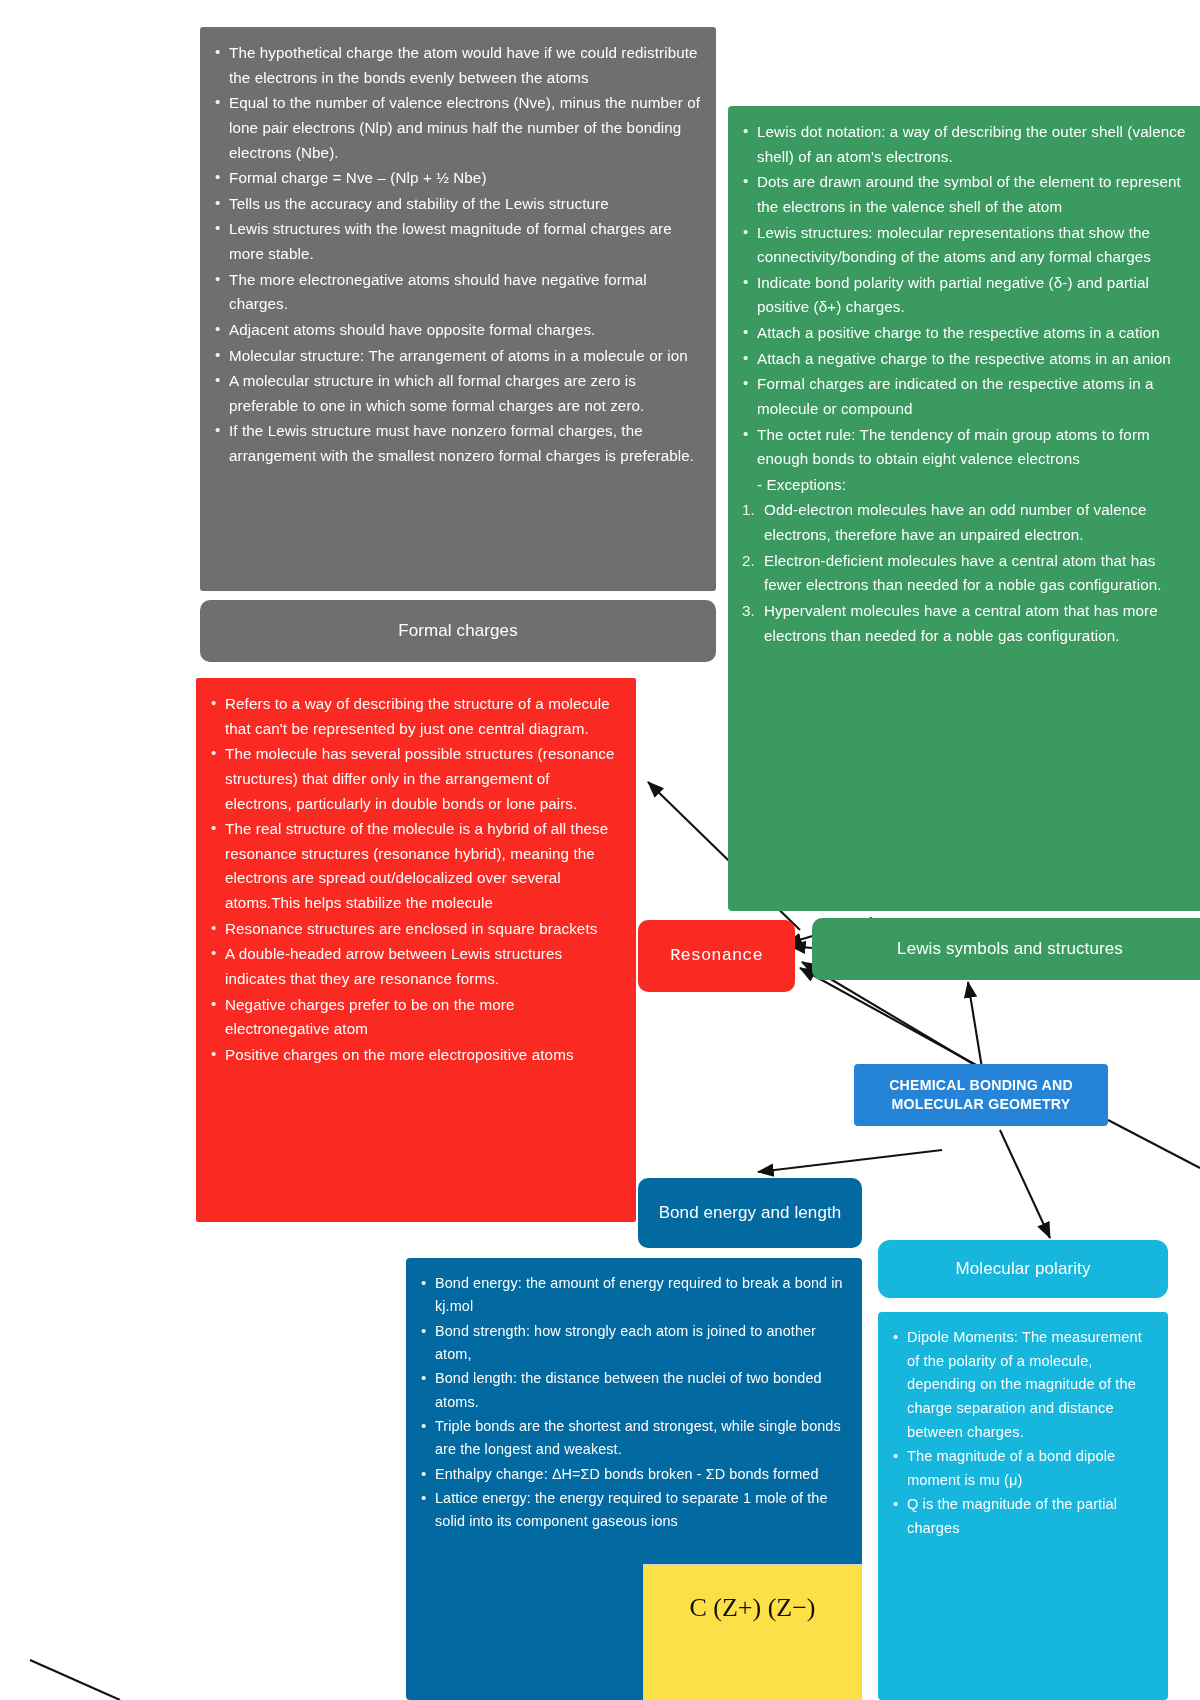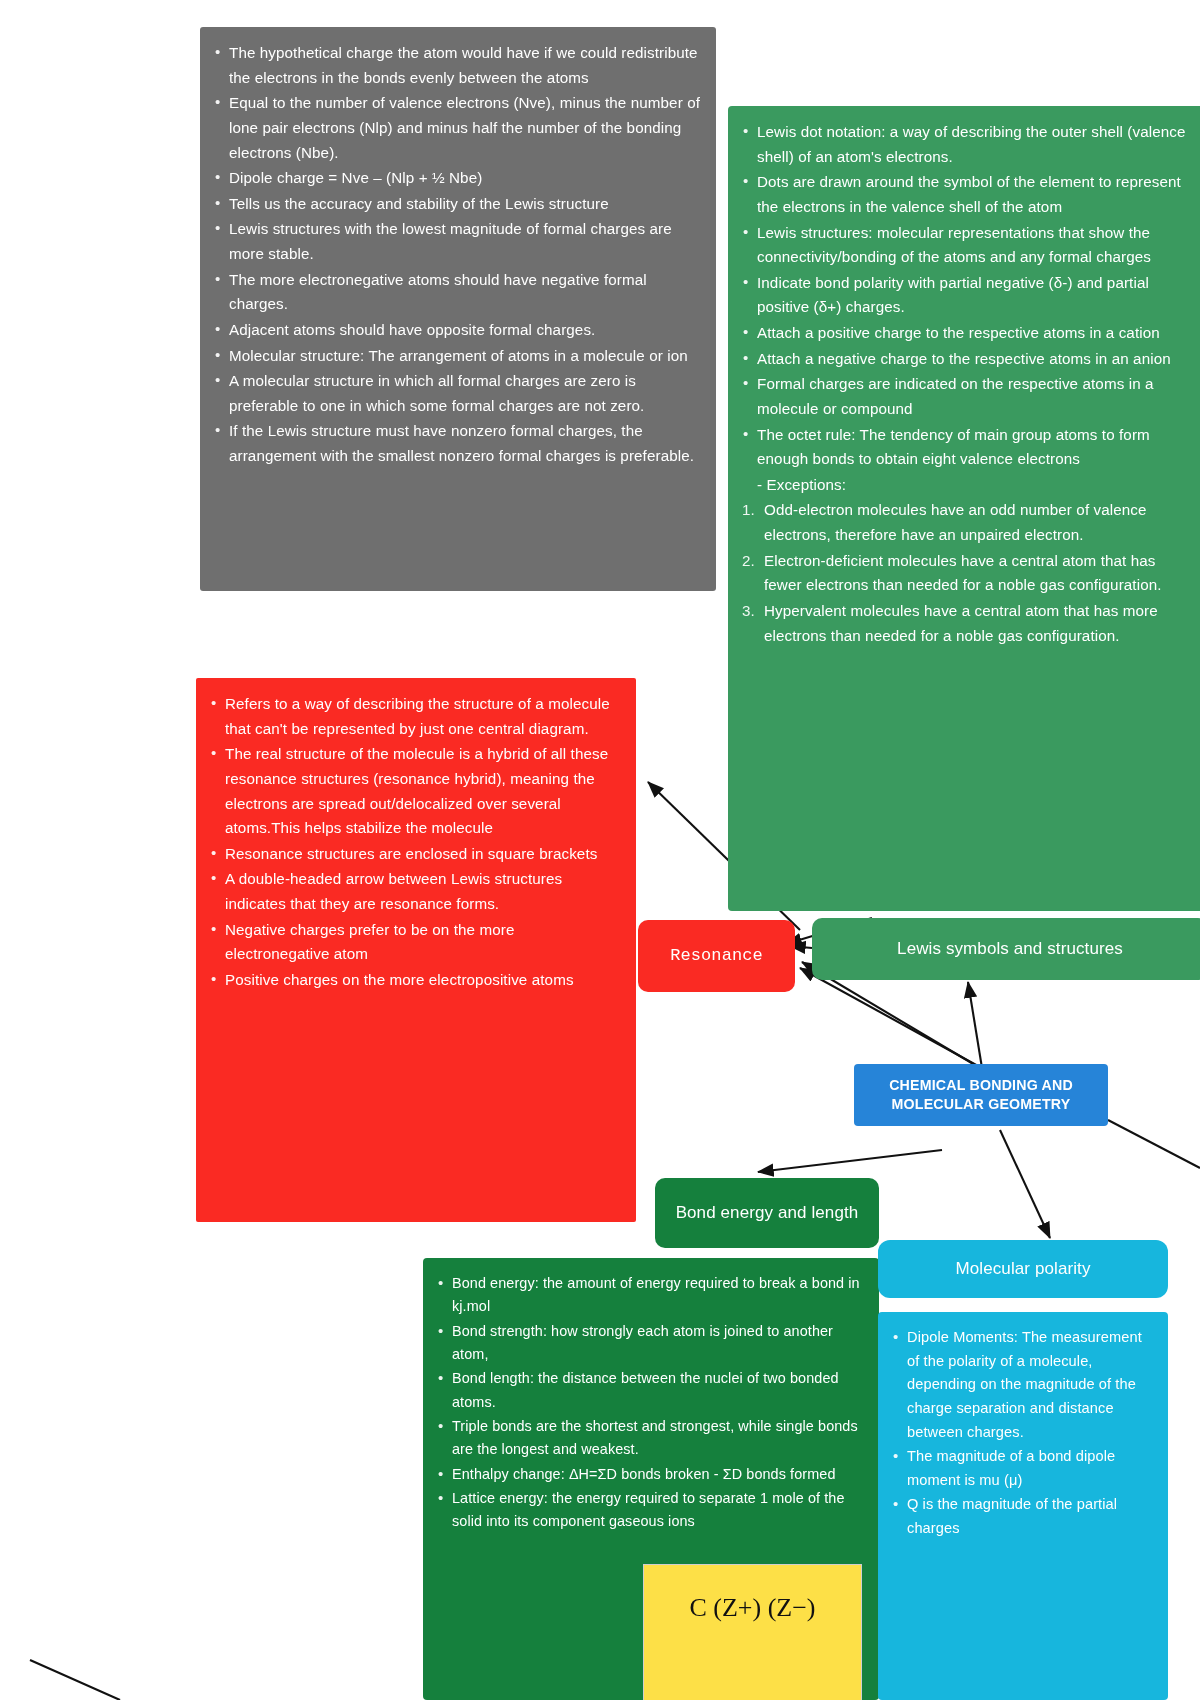--- a/index.html
+++ b/index.html
@@ -57,21 +57,21 @@
     content:attr(data-num);
     left:0; top:0;
     font-size:15.2px;
   }
 
   
   .c-gray   { background:#6f6f6f; }
   .c-green  { background:#3a9a5f; }
   .c-red    { background:#fa2a23; }
   .c-blue   { background:#2684d8; }
-  .c-orange { background:#15803d;margin-left:17px; }
+  .c-orange { background:#0369a1; }
   .c-cyan   { background:#17b6dd; }
 
   
   #formal-charges-detail {
     left:200px; top:27px; width:516px; height:564px;
     border-radius:3px;
   }
   #formal-charges-title {
     left:200px; top:600px; width:516px; height:62px;
   }
@@ -170,31 +170,34 @@
 
     <path d="M 1108 1120 L 1200 1168" stroke="#111" stroke-width="2.1" fill="none"></path>
 
     <path d="M 30 1660 L 120 1700" stroke="#111" stroke-width="2.1" fill="none"></path>
   </svg>
 
   <div class="node detail c-gray" id="formal-charges-detail">
     <ul class="bul">
       <li>The hypothetical charge the atom would have if we could redistribute the electrons in the bonds evenly between the atoms</li>
       <li>Equal to the number of valence electrons (Nve), minus the number of lone pair electrons (Nlp) and minus half the number of the bonding electrons (Nbe).</li>
-      <li>Dipole charge = Nve – (Nlp + ½ Nbe)</li>
+      <li>Formal charge = Nve – (Nlp + ½ Nbe)</li>
       <li>Tells us the accuracy and stability of the Lewis structure</li>
       <li>Lewis structures with the lowest magnitude of formal charges are more stable.</li>
       <li>The more electronegative atoms should have negative formal charges.</li>
       <li>Adjacent atoms should have opposite formal charges.</li>
       <li>Molecular structure: The arrangement of atoms in a molecule or ion</li>
       <li>A molecular structure in which all formal charges are zero is preferable to one in which some formal charges are not zero.</li>
       <li>If the Lewis structure must have nonzero formal charges, the arrangement with the smallest nonzero formal charges is preferable.</li>
     </ul>
   </div>
 
+  <div class="node title-node c-gray" id="formal-charges-title">
+    <span>Formal charges</span>
+  </div>
 
   <div class="node detail c-green" id="lewis-detail">
     <ul class="bul">
       <li>Lewis dot notation: a way of describing the outer shell (valence shell) of an atom's electrons.</li>
       <li>Dots are drawn around the symbol of the element to represent the electrons in the valence shell of the atom</li>
       <li>Lewis structures: molecular representations that show the connectivity/bonding of the atoms and any formal charges</li>
       <li>Indicate bond polarity with partial negative (δ-) and partial positive (δ+) charges.</li>
       <li>Attach a positive charge to the respective atoms in a cation</li>
       <li>Attach a negative charge to the respective atoms in an anion</li>
       <li>Formal charges are indicated on the respective atoms in a molecule or compound</li>
@@ -206,20 +209,21 @@
     </ul>
   </div>
 
   <div class="node title-node c-green" id="lewis-title">
     <span>Lewis symbols and structures</span>
   </div>
 
   <div class="node detail c-red" id="resonance-detail">
     <ul class="bul">
       <li>Refers to a way of describing the structure of a molecule that can't be represented by just one central diagram.</li>
+      <li>The molecule has several possible structures (resonance structures) that differ only in the arrangement of electrons, particularly in double bonds or lone pairs.</li>
       <li>The real structure of the molecule is a hybrid of all these resonance structures (resonance hybrid), meaning the electrons are spread out/delocalized over several atoms.This helps stabilize the molecule</li>
       <li>Resonance structures are enclosed in square brackets</li>
       <li>A double-headed arrow between Lewis structures indicates that they are resonance forms.</li>
       <li>Negative charges prefer to be on the more electronegative atom</li>
       <li>Positive charges on the more electropositive atoms</li>
     </ul>
   </div>
 
   <div class="node title-node c-red" id="resonance-title">
     <span>Resonance</span>

